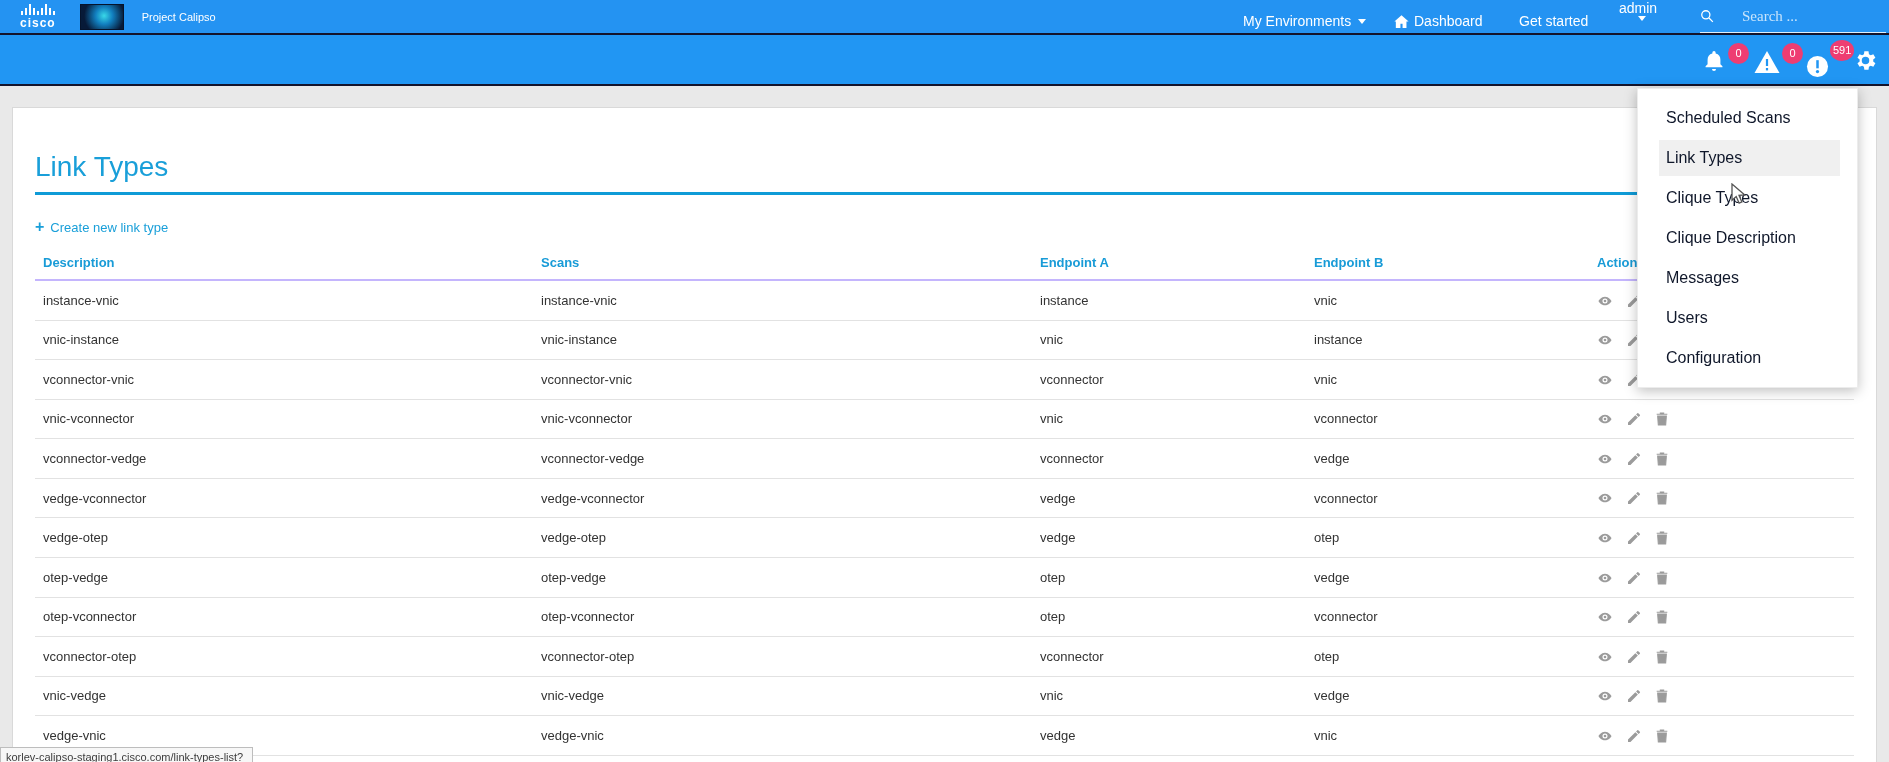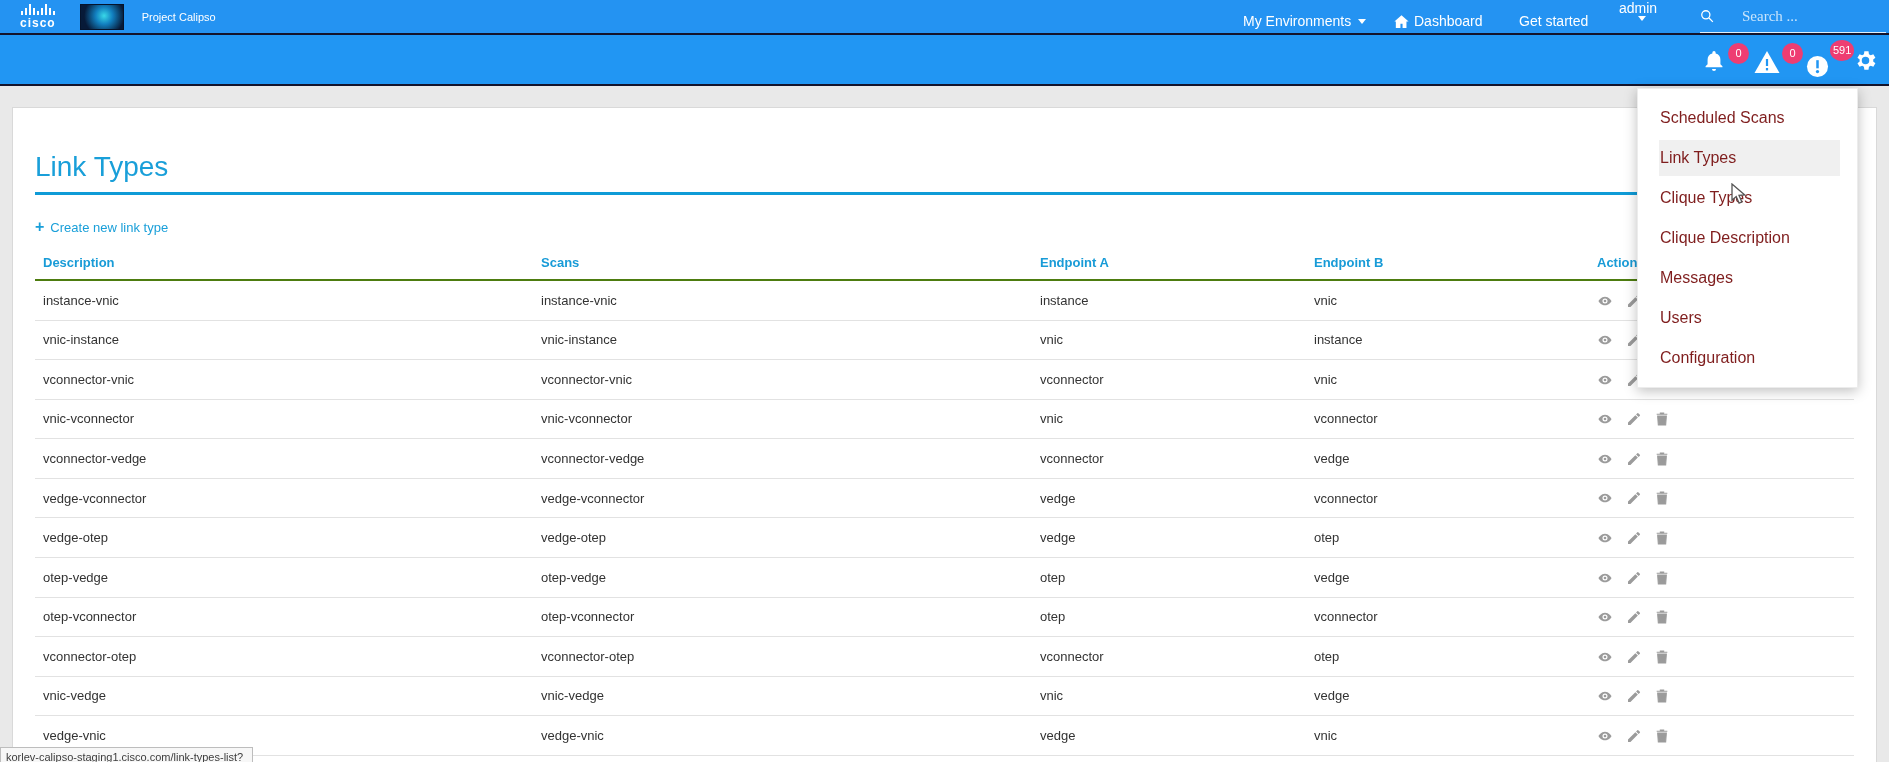--- a/index.html
+++ b/index.html
@@ -36,29 +36,29 @@
   
   .page-card { position:absolute; left:12px; top:107px; width:1865px; height:700px; background:#fff; border:1px solid #d9d9d9; z-index:5; padding:0 22px; }
   .page-title { margin-top:43px; font-size:28px; font-weight:400; color:#199fd9; }
   .title-rule { margin-top:9px; height:3px; background:#0f9bd7; border:none; }
   .create-link { margin-top:23px; color:#199fd9; font-size:13px; display:inline-flex; align-items:center; cursor:pointer; }
   .plus-ic { font-size:16px; font-weight:bold; margin-right:6px; }
 
   table.lt { width:100%; border-collapse:collapse; table-layout:fixed; margin-top:13px; }
   table.lt col.c0 { width:498px; } table.lt col.c1 { width:499px; }
   table.lt col.c2 { width:274px; } table.lt col.c3 { width:283px; }
-  table.lt th { text-align:left; color:#189bd7; font-size:13px; font-weight:bold; padding:6px 8px 9px 8px; border-bottom:2px solid #4d7c0f; cursor:pointer; }
+  table.lt th { text-align:left; color:#189bd7; font-size:13px; font-weight:bold; padding:6px 8px 9px 8px; border-bottom:2px solid #c4b5fd; cursor:pointer; }
   table.lt td { font-size:13px; color:#333; padding:11px 8px; border-bottom:1px solid #e2e2e2; }
   .action-cell { white-space:nowrap; }
   .act-btn { display:inline-block; width:16px; height:16px; margin-right:9px; cursor:pointer; vertical-align:middle; }
   .act-btn svg { display:block; width:16px; height:16px; fill:#9b9b9b; stroke:#9b9b9b; }
 
   
   .menu { position:absolute; left:1637px; top:88px; width:221px; background:#fff; z-index:40; padding:9px 0; box-shadow:0 3px 12px rgba(0,0,0,.25); border:1px solid #ececec; }
-  .menu-item { position:relative; height:40px; display:flex; align-items:center; padding-left:22px; font-size:16px; color:#7f1d1d; cursor:pointer; }
+  .menu-item { position:relative; height:40px; display:flex; align-items:center; padding-left:28px; font-size:16px; color:#0f172a; cursor:pointer; }
   .menu-item .menu-label { position:relative; z-index:2; }
   .menu-item.active::before { content:""; position:absolute; left:21px; right:17px; top:2px; bottom:2px; background:#f0f0f0; z-index:1; }
 
   .cursor-overlay { position:absolute; left:1731px; top:183px; z-index:50; pointer-events:none; }
 
   
   .status-tip { position:absolute; left:0; top:747px; z-index:60; background:#f7f7f7; border:1px solid #bdbdbd; font-size:11px; color:#3c3c3c; padding:3px 9px 6px 5px; white-space:nowrap; }
 </style>
 </head>
 <body>

